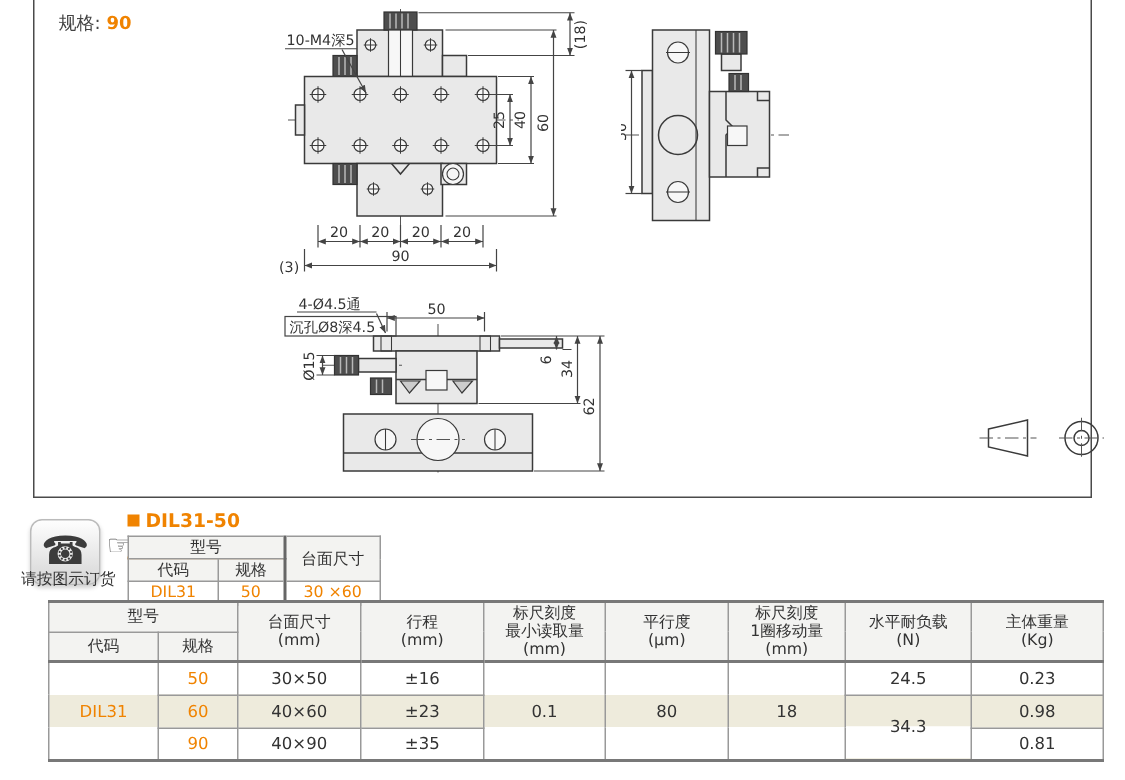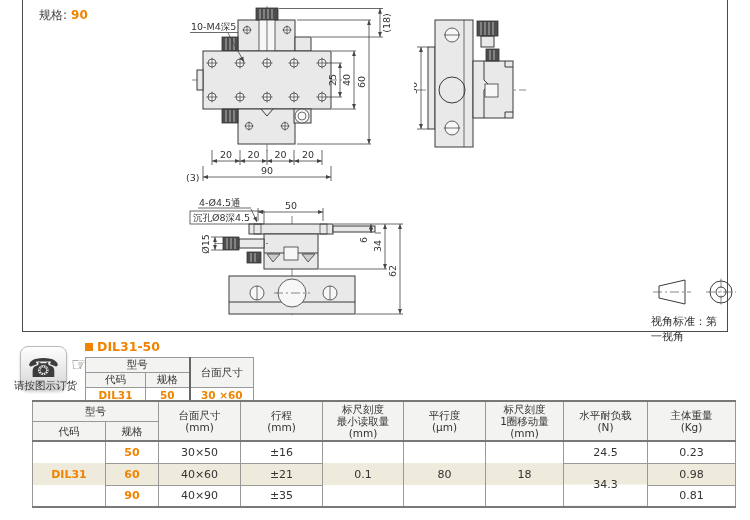--- a/index.html
+++ b/index.html
@@ -66,21 +66,21 @@
   .main-table { left:32px; top:400px; width:703px; font-size:11px;
                 border:1px solid #8a8a8a; border-top:2px solid #787878;
                 border-bottom:2px solid #787878; }
   .main-table th { font-size:10.5px; line-height:12px; height:20px; }
   .main-table th div { line-height:12px; }
   .main-table thead .deep { border-bottom:2px solid #787878; }
   .main-table tbody td { height:22px; }
   .hl td { background:#eeebdc; }
   td.merge3 { background:linear-gradient(to bottom,#fff 33.4%,#eeebdc 33.4%,#eeebdc 66.7%,#fff 66.7%); }
   td.merge2 { background:linear-gradient(to bottom,#eeebdc 50%,#fff 50%); }
-  .orange { color:#f08300; font-weight:bold; }
+  .orange { color:#f08300; font-weight:normal; }
 </style>
 </head>
 <body>
 
 <div>
 
   <div class="abs drawing-box">
 
     <div class="abs spec-note">
       <span>规格:</span><span class="val">90</span>
@@ -309,21 +309,20 @@
         <polygon class="ln" points="8,8 34,2 34,26 8,20"></polygon>
         <line class="cl" x1="2" y1="14" x2="40" y2="14"></line>
       </g>
       <g>
         <circle class="ln" cx="70" cy="14" r="11"></circle>
         <circle class="ln" cx="70" cy="14" r="5"></circle>
         <line class="cl" x1="55" y1="14" x2="85" y2="14"></line>
         <line class="cl" x1="70" y1="0.5" x2="70" y2="27.5"></line>
       </g>
     </svg>
-    <div class="abs view-standard-label">视角标准：第一视角</div>
   </div>
 
   <div class="abs phone-btn">
     <span class="phone-glyph">☎</span>
   </div>
   <span class="abs hand-glyph">☞</span>
   <div class="abs order-caption">请按图示订货</div>
 
   <div class="abs mini-heading">
     <span class="bullet"></span>
@@ -414,21 +413,21 @@
         <td>±16</td>
         <td rowspan="3" class="merge3">0.1</td>
         <td rowspan="3" class="merge3">80</td>
         <td rowspan="3" class="merge3">18</td>
         <td>24.5</td>
         <td>0.23</td>
       </tr>
       <tr class="hl">
         <td class="orange">60</td>
         <td>40×60</td>
-        <td>±21</td>
+        <td>±23</td>
         <td rowspan="2" class="merge2">34.3</td>
         <td>0.98</td>
       </tr>
       <tr>
         <td class="orange">90</td>
         <td>40×90</td>
         <td>±35</td>
         <td>0.81</td>
       </tr>
     </tbody>

